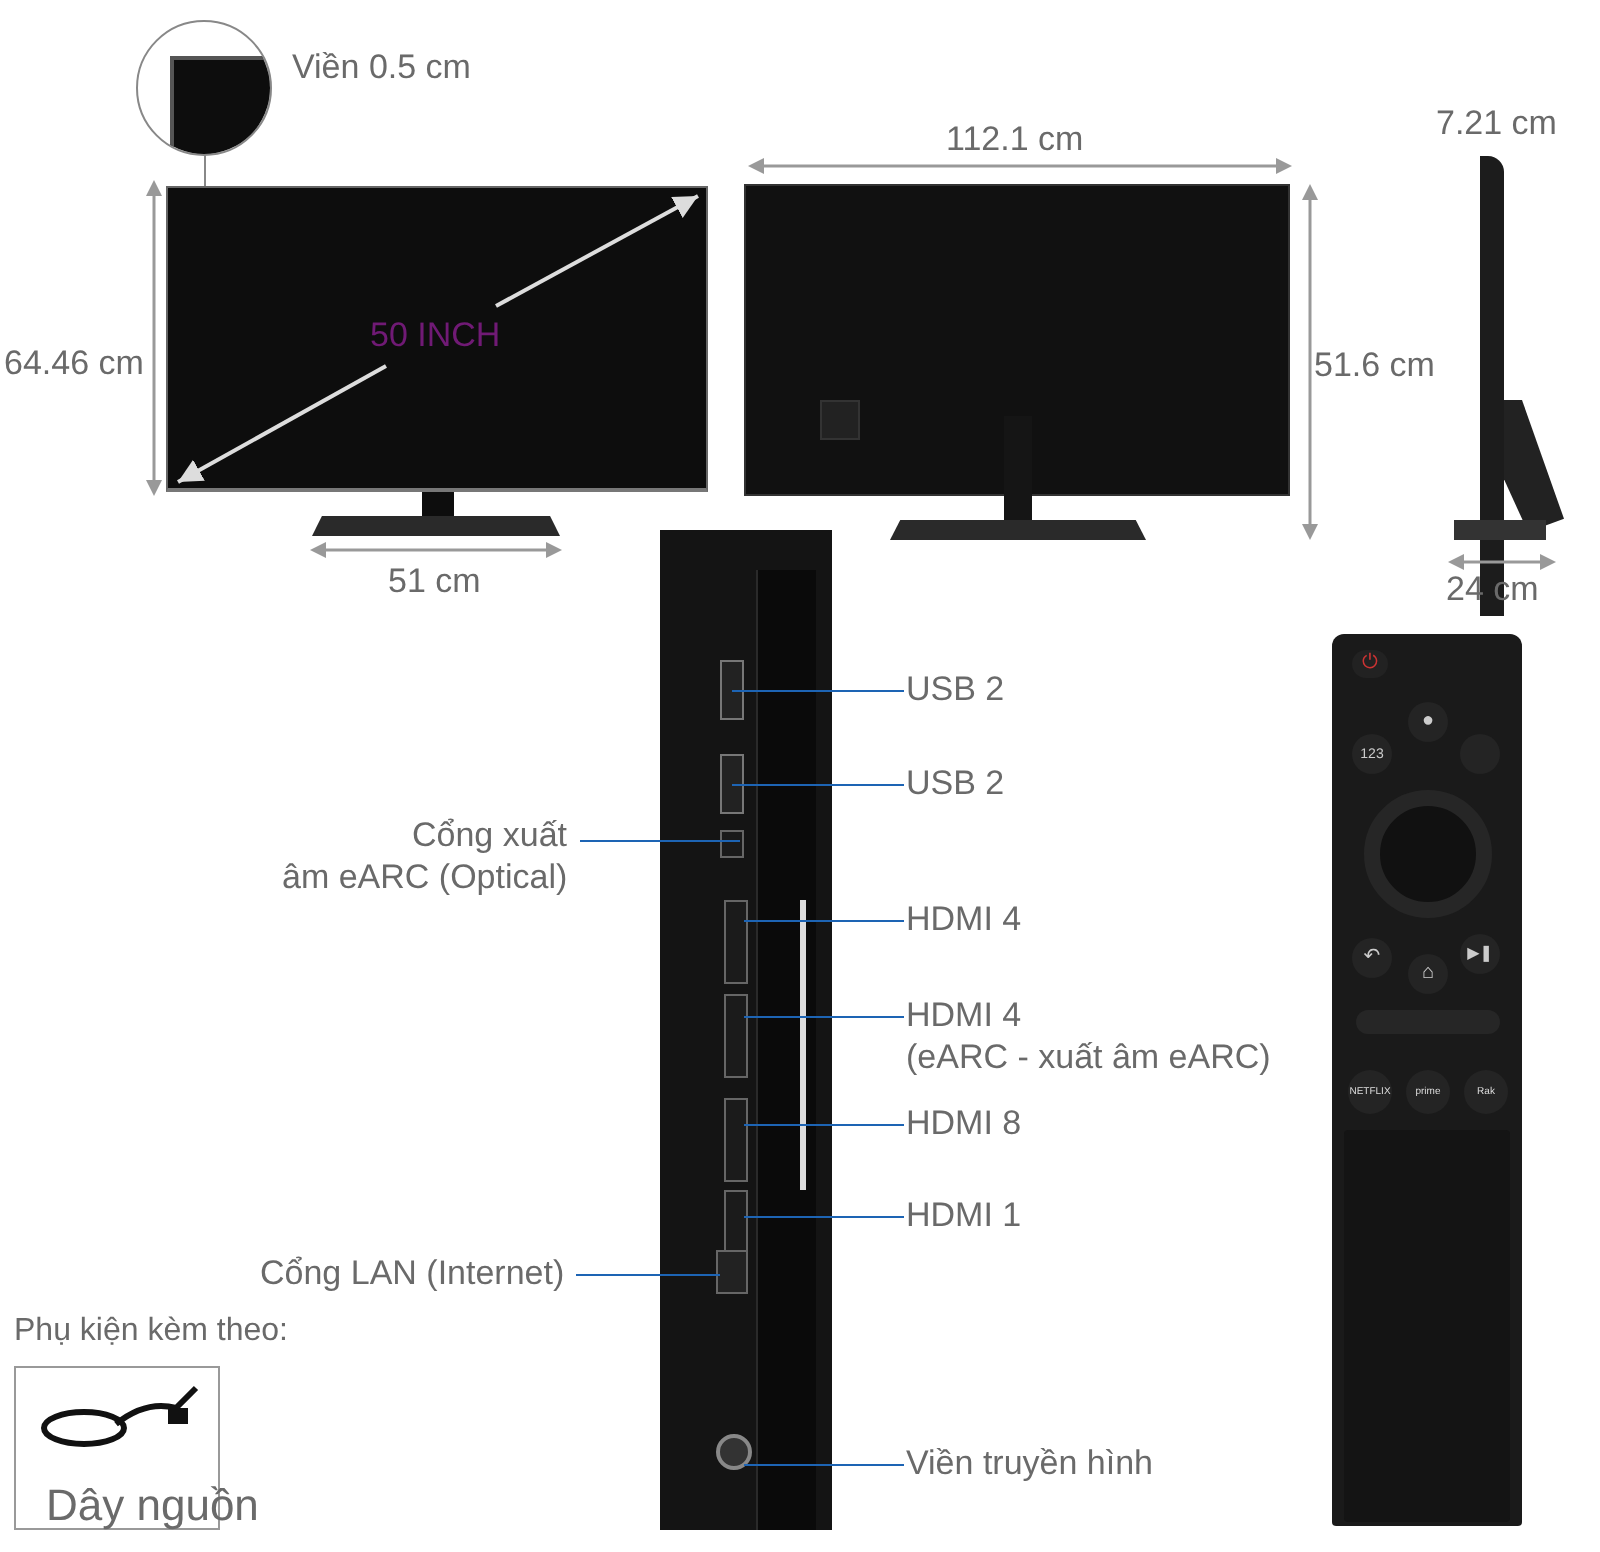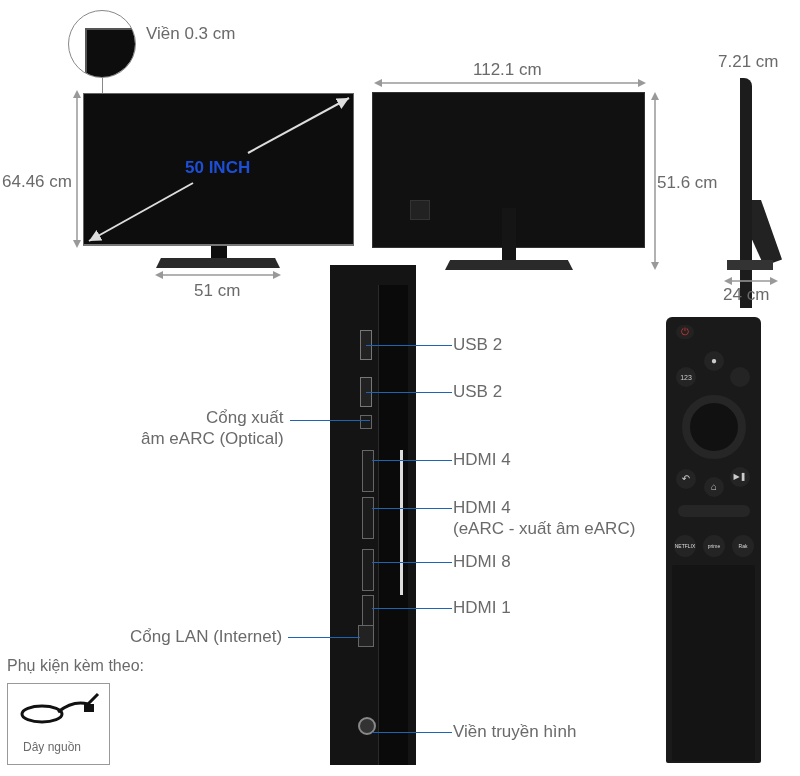--- a/index.html
+++ b/index.html
@@ -12,33 +12,33 @@
 </style>
 </head>
 <body>
 
 <div class="abs" style="left:0;top:0;width:360px;height:310px">
 
   <div class="abs" style="left:68px;top:10px;width:68px;height:68px;border-radius:50%;border:1px solid #888;overflow:hidden;background:#fff">
     <div class="abs dark" style="left:16px;top:17px;width:60px;height:60px;border-top:2px solid #555;border-left:2px solid #555"></div>
   </div>
   <div class="abs" style="left:102px;top:77px;width:1px;height:16px;background:#888"></div>
-  <div class="lbl" style="left:146px;top:24px">Viền 0.3 cm</div>
+  <div class="lbl" style="left:146px;top:24px">Viền 0.5 cm</div>
 
   <div class="abs dark" style="left:83px;top:93px;width:271px;height:153px;border:1px solid #666;border-bottom:2px solid #777"></div>
   <svg class="abs" style="left:83px;top:93px" width="271" height="153">
     <defs>
         <marker id="ah" markerWidth="8" markerHeight="8" refX="6" refY="3" orient="auto">
           <path d="M0,0 L6,3 L0,6 z" fill="#ddd"></path>
         </marker>
       </defs>
     <line x1="110" y1="90" x2="6" y2="148" stroke="#ddd" stroke-width="2" marker-end="url(#ah)"></line>
     <line x1="165" y1="60" x2="266" y2="5" stroke="#ddd" stroke-width="2" marker-end="url(#ah)"></line>
   </svg>
-  <div class="lbl" style="left:185px;top:158px;color:#1d4ed8;font-size:17px;font-weight:700">50 INCH</div>
+  <div class="lbl" style="left:185px;top:158px;color:#701a75;font-size:17px;font-weight:400">50 INCH</div>
 
   <div class="abs dark" style="left:211px;top:246px;width:16px;height:18px"></div>
   <div class="abs" style="left:156px;top:258px;width:124px;height:10px;background:#2a2a2a;clip-path:polygon(4% 0,96% 0,100% 100%,0 100%)"></div>
 
   <svg class="abs" style="left:71px;top:90px" width="12" height="158">
     <line x1="6" y1="2" x2="6" y2="156" stroke="#999" stroke-width="1.5"></line>
     <path d="M2,8 L6,0 L10,8z M2,150 L6,158 L10,150z" fill="#999"></path>
   </svg>
   <div class="lbl" style="left:2px;top:172px">64.46 cm</div>
 
@@ -115,21 +115,21 @@
 <div class="lbl" style="left:130px;top:627px">Cổng LAN (Internet)</div>
 <div class="lbl" style="left:453px;top:722px">Viền truyền hình</div>
 
 <div class="lbl" style="left:7px;top:657px;font-size:16px">Phụ kiện kèm theo:</div>
 <div class="abs" style="left:7px;top:683px;width:103px;height:82px;border:1px solid #999">
   <svg class="abs" style="left:10px;top:6px" width="84" height="40">
     <ellipse cx="24" cy="24" rx="20" ry="8" fill="none" stroke="#111" stroke-width="3"></ellipse>
     <path d="M40,22 Q55,10 70,14 L80,4" stroke="#111" stroke-width="3" fill="none"></path>
     <rect x="66" y="14" width="10" height="8" fill="#111"></rect>
   </svg>
-  <div class="lbl" style="left:15px;top:56px;font-size:12px">Dây nguồn</div>
+  <div class="lbl" style="left:15px;top:56px;font-size:22px">Dây nguồn</div>
 </div>
 
 <div class="abs" style="left:666px;top:317px;width:95px;height:446px;background:#1a1a1a;border-radius:6px 6px 2px 2px">
   <div class="abs" style="left:10px;top:8px;width:18px;height:14px;border-radius:7px;background:#222;color:#c33;font-size:10px;text-align:center;line-height:14px">⏻</div>
   <div class="abs" style="left:38px;top:34px;width:20px;height:20px;border-radius:50%;background:#242424;color:#ccc;font-size:10px;text-align:center;line-height:20px">●</div>
   <div class="abs" style="left:10px;top:50px;width:20px;height:20px;border-radius:50%;background:#242424;color:#ccc;font-size:7px;text-align:center;line-height:22px">123</div>
   <div class="abs" style="left:64px;top:50px;width:20px;height:20px;border-radius:50%;background:#242424"></div>
   <div class="abs" style="left:16px;top:78px;width:64px;height:64px;border-radius:50%;background:#111;border:8px solid #262626"></div>
   <div class="abs" style="left:10px;top:152px;width:20px;height:20px;border-radius:50%;background:#242424;color:#ccc;font-size:10px;text-align:center;line-height:20px">↶</div>
   <div class="abs" style="left:38px;top:160px;width:20px;height:20px;border-radius:50%;background:#242424;color:#ccc;font-size:10px;text-align:center;line-height:20px">⌂</div>

